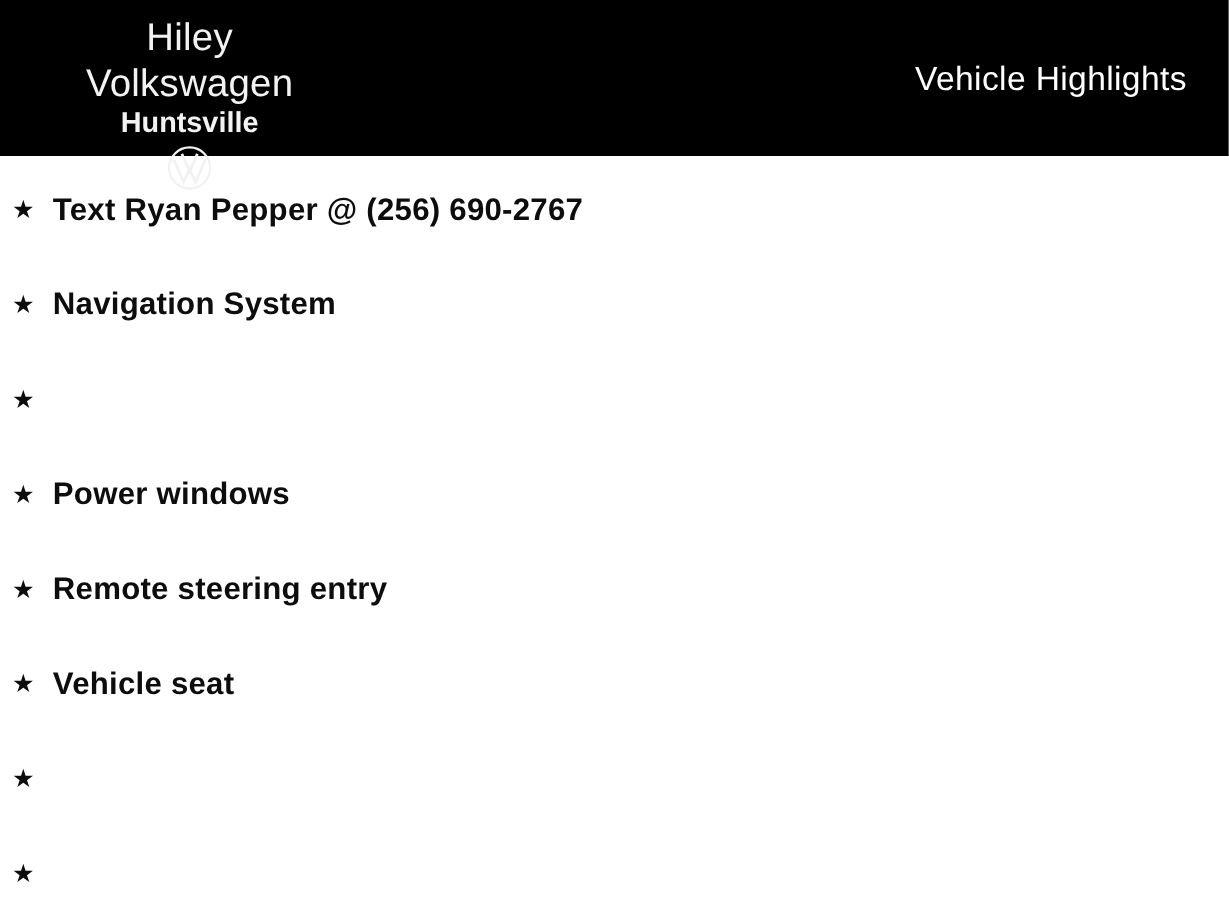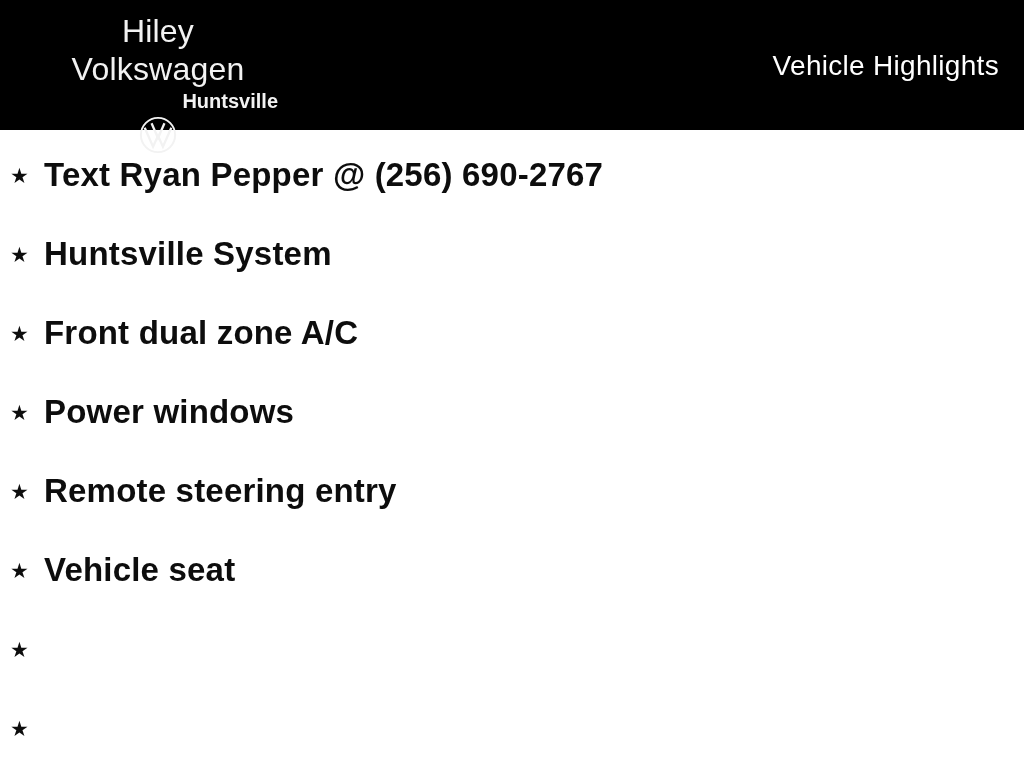--- a/index.html
+++ b/index.html
@@ -30,39 +30,38 @@
     text-align: center;
     color: #f2f2f2;
   }
   .dealer-line1 {
     font-size: 32px;
     font-weight: normal;
     line-height: 1.2;
     letter-spacing: 0.2px;
   }
   .dealer-line2 {
-    font-size: 20px;
+    font-size: 24px;
     font-weight: bold;
     line-height: 1.2;
-    text-align: right;
   }
   .vw-logo {
     margin-top: 3px;
     display: inline-block;
     width: 38px;
     height: 38px;
   }
   .vw-logo svg {
     display: block;
     width: 100%;
     height: 100%;
   }
   .page-title {
     position: absolute;
-    right: 25px;
+    right: 35px;
     top: 50px;
     color: #ffffff;
     font-size: 28px;
     font-weight: normal;
     letter-spacing: 0.3px;
   }
 
   
   .highlights-list {
     list-style: none;
@@ -78,21 +77,21 @@
   .star-icon {
     width: 34px;
     flex: 0 0 34px;
     font-size: 21px;
     color: #0d0d0d;
     text-align: left;
     line-height: 1;
     padding-top: 2px;
   }
   .highlight-label {
-    font-size: 33px;
+    font-size: 26px;
     font-weight: bold;
     color: #0d0d0d;
     letter-spacing: 0.2px;
   }
 </style>
 </head>
 <body>
 
 <div class="page">
 
@@ -111,25 +110,24 @@
     <div class="page-title">Vehicle Highlights</div>
   </div>
 
   <ul class="highlights-list">
     <li class="highlight-item">
       <span class="star-icon">★</span>
       <span class="highlight-label">Text Ryan Pepper @ (256) 690-2767</span>
     </li>
     <li class="highlight-item">
       <span class="star-icon">★</span>
-      <span class="highlight-label">Huntsville System</span>
+      <span class="highlight-label">Navigation System</span>
     </li>
     <li class="highlight-item">
       <span class="star-icon">★</span>
-      <span class="highlight-label">Front dual zone A/C</span>
     </li>
     <li class="highlight-item">
       <span class="star-icon">★</span>
       <span class="highlight-label">Power windows</span>
     </li>
     <li class="highlight-item">
       <span class="star-icon">★</span>
       <span class="highlight-label">Remote steering entry</span>
     </li>
     <li class="highlight-item">

